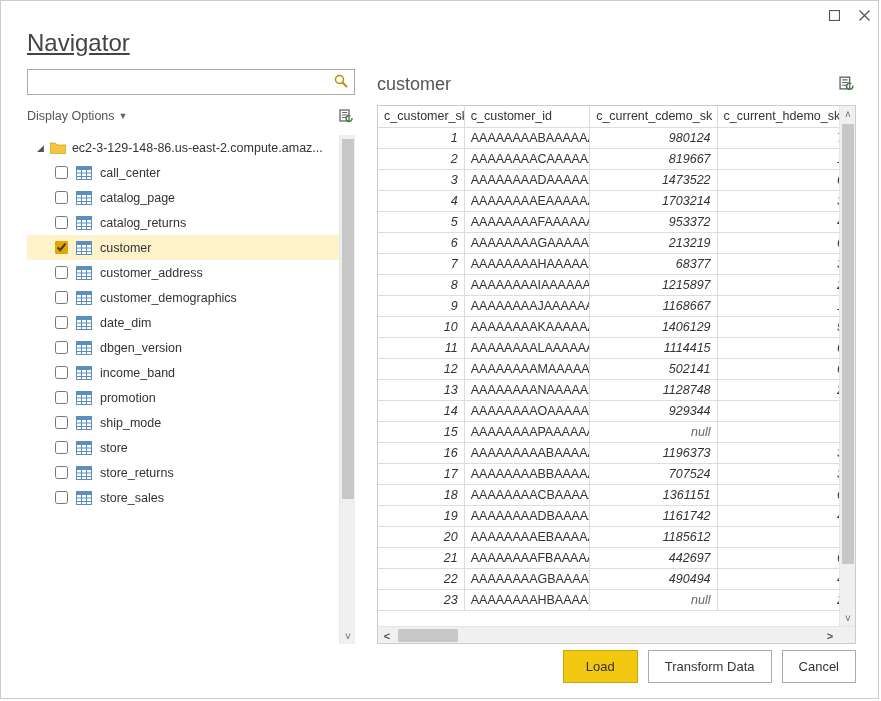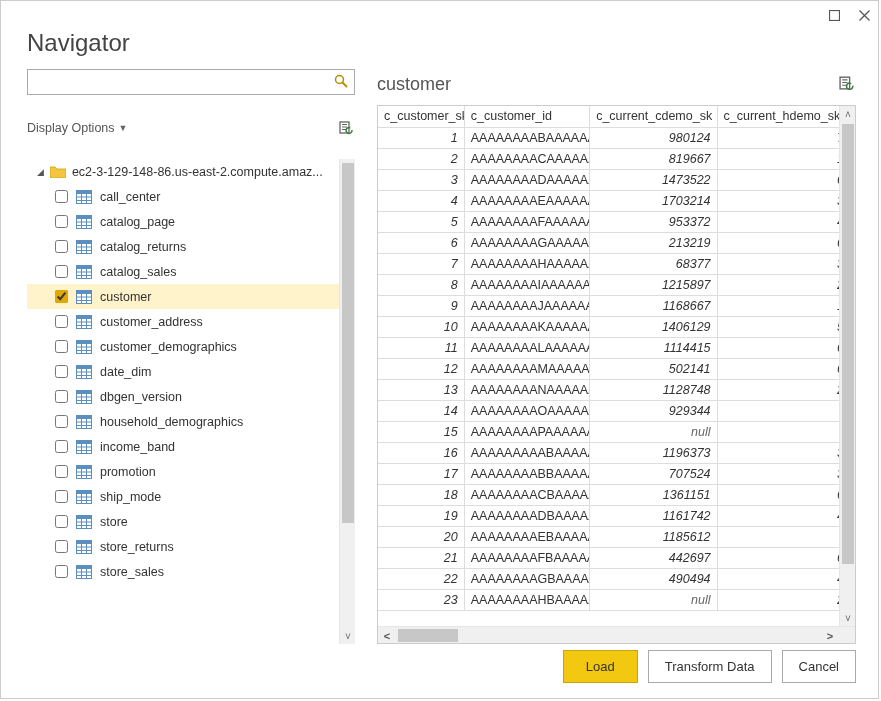--- a/index.html
+++ b/index.html
@@ -35,34 +35,34 @@
     cursor:pointer;
     color:#555;
   }
   .header {
     padding: 0 26px 12px 26px;
   }
   .header h1 {
     font-size: 24px;
     font-weight: 400;
     color: #444;
+    text-decoration: underline;
   }
   .body {
     flex: 1 1 auto;
     display: flex;
     padding: 0 22px 0 26px;
     gap: 22px;
     overflow: hidden;
   }
   
   .left-pane {
     width: 328px;
     display: flex;
     flex-direction: column;
-    gap: 12px;
   }
   .search-row {
     display:flex;
     align-items:center;
     height: 26px;
   }
   .search-box {
     flex: 1;
     height: 26px;
     border: 1px solid #aaa;
@@ -353,31 +353,20 @@
               <input type="checkbox" style="">
               <span class="table-ico">
                 <svg width="16" height="14" viewBox="0 0 16 14">
                   <rect x="0.5" y="0.5" width="15" height="13" fill="#fff" stroke="#5a8fbf" stroke-width="1"></rect>
                   <rect x="0.5" y="0.5" width="15" height="3.5" fill="#5a8fbf"></rect>
                   <path d="M0.5 7 h15 M0.5 10.5 h15 M5.5 0.5 v13 M10.5 0.5 v13" stroke="#5a8fbf" stroke-width="1"></path>
                 </svg>
               </span>
               <span>catalog_returns</span>
             </div>
-            <div class="tree-item">
-              <input type="checkbox" style="">
-              <span class="table-ico">
-                <svg width="16" height="14" viewBox="0 0 16 14">
-                  <rect x="0.5" y="0.5" width="15" height="13" fill="#fff" stroke="#5a8fbf" stroke-width="1"></rect>
-                  <rect x="0.5" y="0.5" width="15" height="3.5" fill="#5a8fbf"></rect>
-                  <path d="M0.5 7 h15 M0.5 10.5 h15 M5.5 0.5 v13 M10.5 0.5 v13" stroke="#5a8fbf" stroke-width="1"></path>
-                </svg>
-              </span>
-              <span>catalog_sales</span>
-            </div>
             <div class="tree-item selected">
               <input type="checkbox" checked="" style="">
               <span class="table-ico">
                 <svg width="16" height="14" viewBox="0 0 16 14">
                   <rect x="0.5" y="0.5" width="15" height="13" fill="#fff" stroke="#5a8fbf" stroke-width="1"></rect>
                   <rect x="0.5" y="0.5" width="15" height="3.5" fill="#5a8fbf"></rect>
                   <path d="M0.5 7 h15 M0.5 10.5 h15 M5.5 0.5 v13 M10.5 0.5 v13" stroke="#5a8fbf" stroke-width="1"></path>
                 </svg>
               </span>
               <span>customer</span>
@@ -418,31 +407,20 @@
             <div class="tree-item">
               <input type="checkbox" style="">
               <span class="table-ico">
                 <svg width="16" height="14" viewBox="0 0 16 14">
                   <rect x="0.5" y="0.5" width="15" height="13" fill="#fff" stroke="#5a8fbf" stroke-width="1"></rect>
                   <rect x="0.5" y="0.5" width="15" height="3.5" fill="#5a8fbf"></rect>
                   <path d="M0.5 7 h15 M0.5 10.5 h15 M5.5 0.5 v13 M10.5 0.5 v13" stroke="#5a8fbf" stroke-width="1"></path>
                 </svg>
               </span>
               <span>dbgen_version</span>
-            </div>
-            <div class="tree-item">
-              <input type="checkbox" style="">
-              <span class="table-ico">
-                <svg width="16" height="14" viewBox="0 0 16 14">
-                  <rect x="0.5" y="0.5" width="15" height="13" fill="#fff" stroke="#5a8fbf" stroke-width="1"></rect>
-                  <rect x="0.5" y="0.5" width="15" height="3.5" fill="#5a8fbf"></rect>
-                  <path d="M0.5 7 h15 M0.5 10.5 h15 M5.5 0.5 v13 M10.5 0.5 v13" stroke="#5a8fbf" stroke-width="1"></path>
-                </svg>
-              </span>
-              <span>household_demographics</span>
             </div>
             <div class="tree-item">
               <input type="checkbox" style="">
               <span class="table-ico">
                 <svg width="16" height="14" viewBox="0 0 16 14">
                   <rect x="0.5" y="0.5" width="15" height="13" fill="#fff" stroke="#5a8fbf" stroke-width="1"></rect>
                   <rect x="0.5" y="0.5" width="15" height="3.5" fill="#5a8fbf"></rect>
                   <path d="M0.5 7 h15 M0.5 10.5 h15 M5.5 0.5 v13 M10.5 0.5 v13" stroke="#5a8fbf" stroke-width="1"></path>
                 </svg>
               </span>

